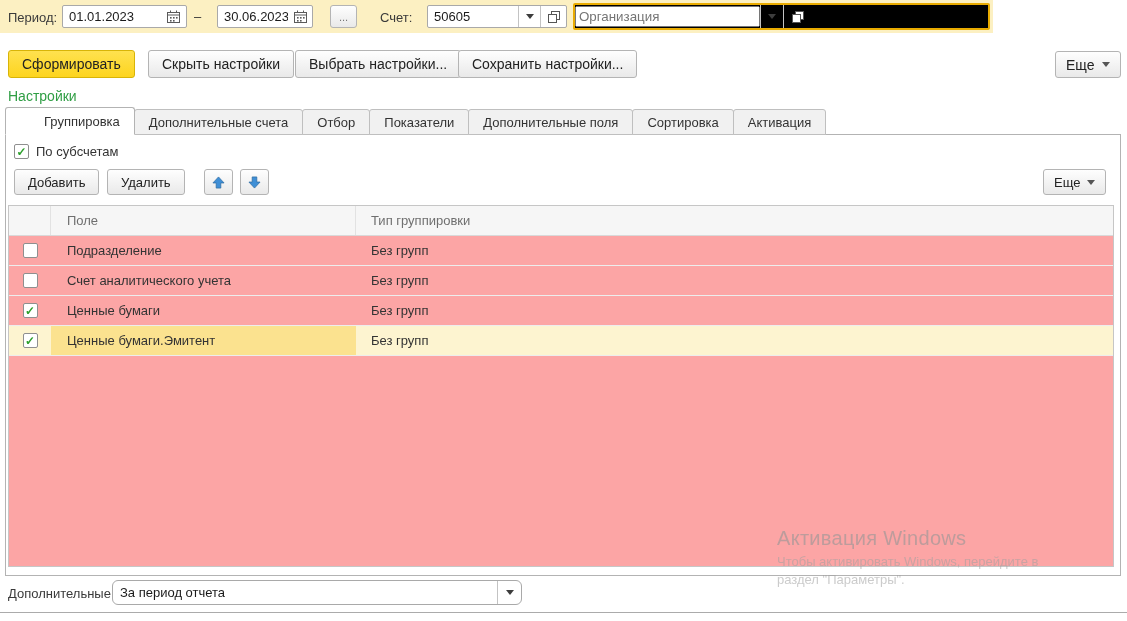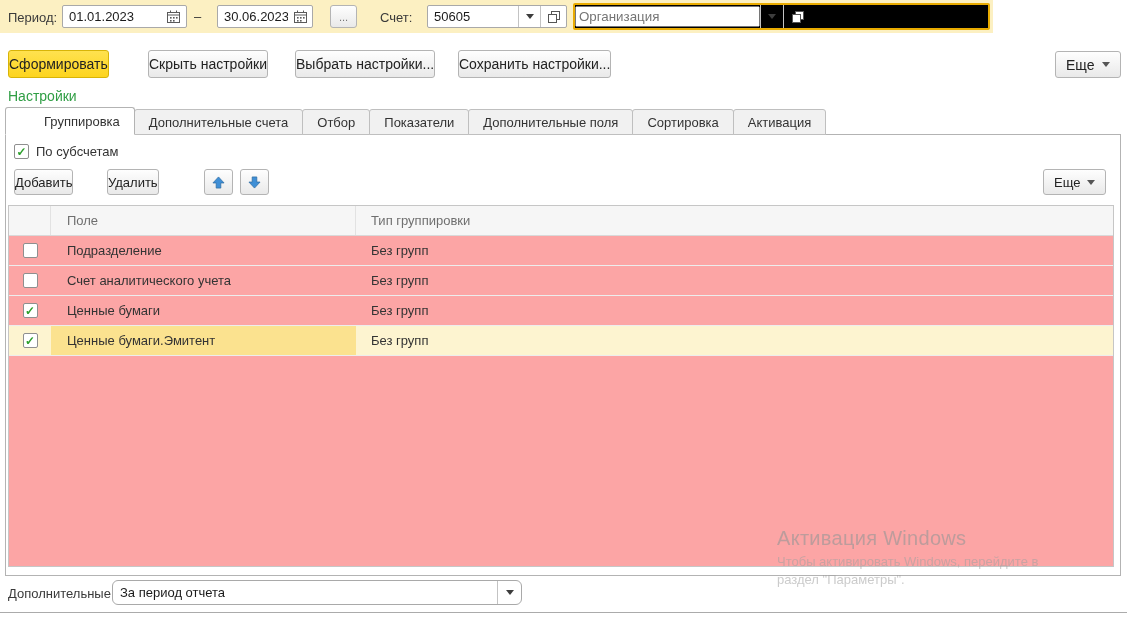--- a/index.html
+++ b/index.html
@@ -30,21 +30,21 @@
     position:absolute;left:573px;top:3px;width:417px;height:27px;
     background:#000000;border:2px solid #e9ab00;border-radius:2px;
     box-sizing:border-box;display:flex;align-items:center;
   }
   
   .btn{
     position:absolute;height:28px;box-sizing:border-box;
     display:inline-flex;align-items:center;justify-content:center;
     background:linear-gradient(#fefefe,#e9e9e9);
     border:1px solid #b4b4b4;border-radius:3px;
-    font-size:14px;color:#222;padding:0 0;cursor:pointer;white-space:nowrap;
+    font-size:14px;color:#222;padding:0 13px;cursor:pointer;white-space:nowrap;
   }
   .btn-primary{background:linear-gradient(#ffe14f,#fdd41f);border-color:#d8b407;}
   .btn .caret{margin-left:7px;border-top-color:#555;}
   .btn-sm{height:26px;font-size:13px;}
   
   .settings-title{position:absolute;left:8px;top:88px;color:#2f9e44;font-size:14px;}
   
   .tabs{position:absolute;left:5px;top:107px;height:28px;display:flex;align-items:flex-end;z-index:3;}
   .tab{
     height:26px;box-sizing:border-box;display:flex;align-items:center;

